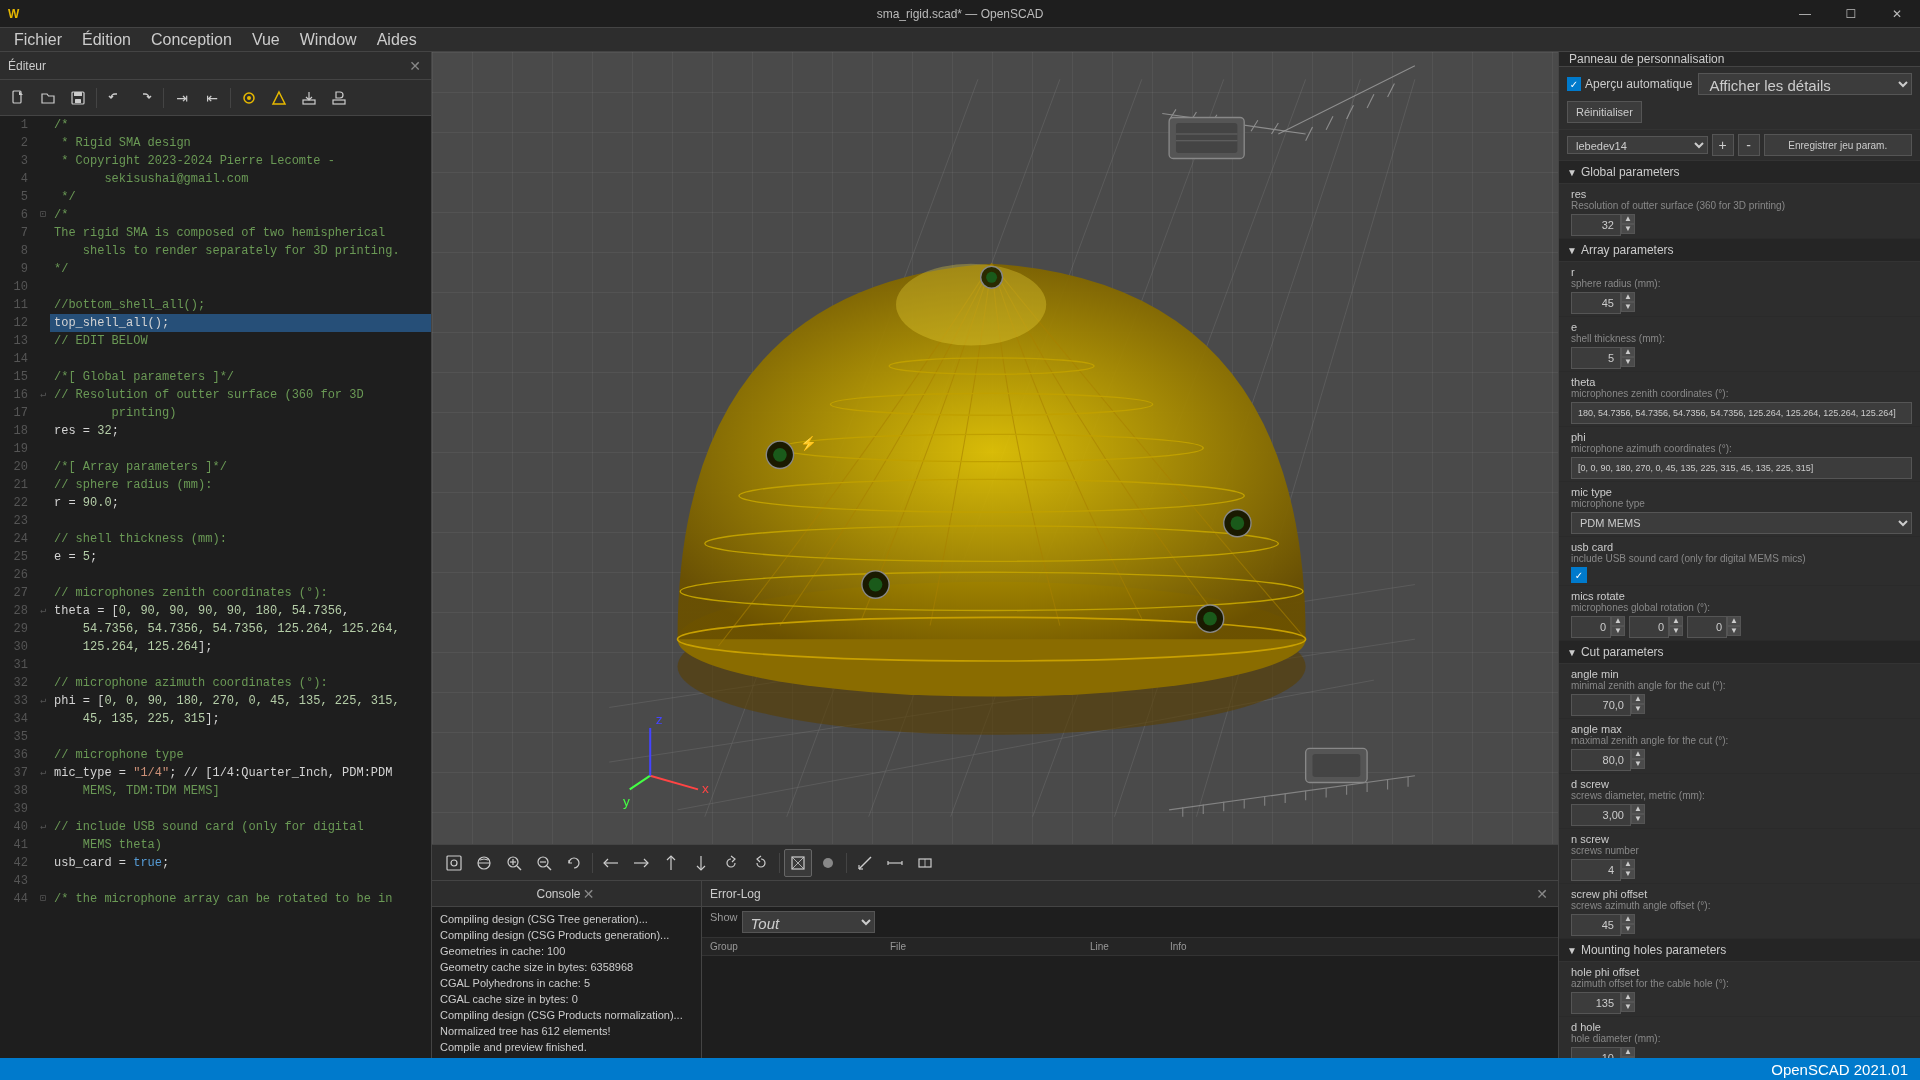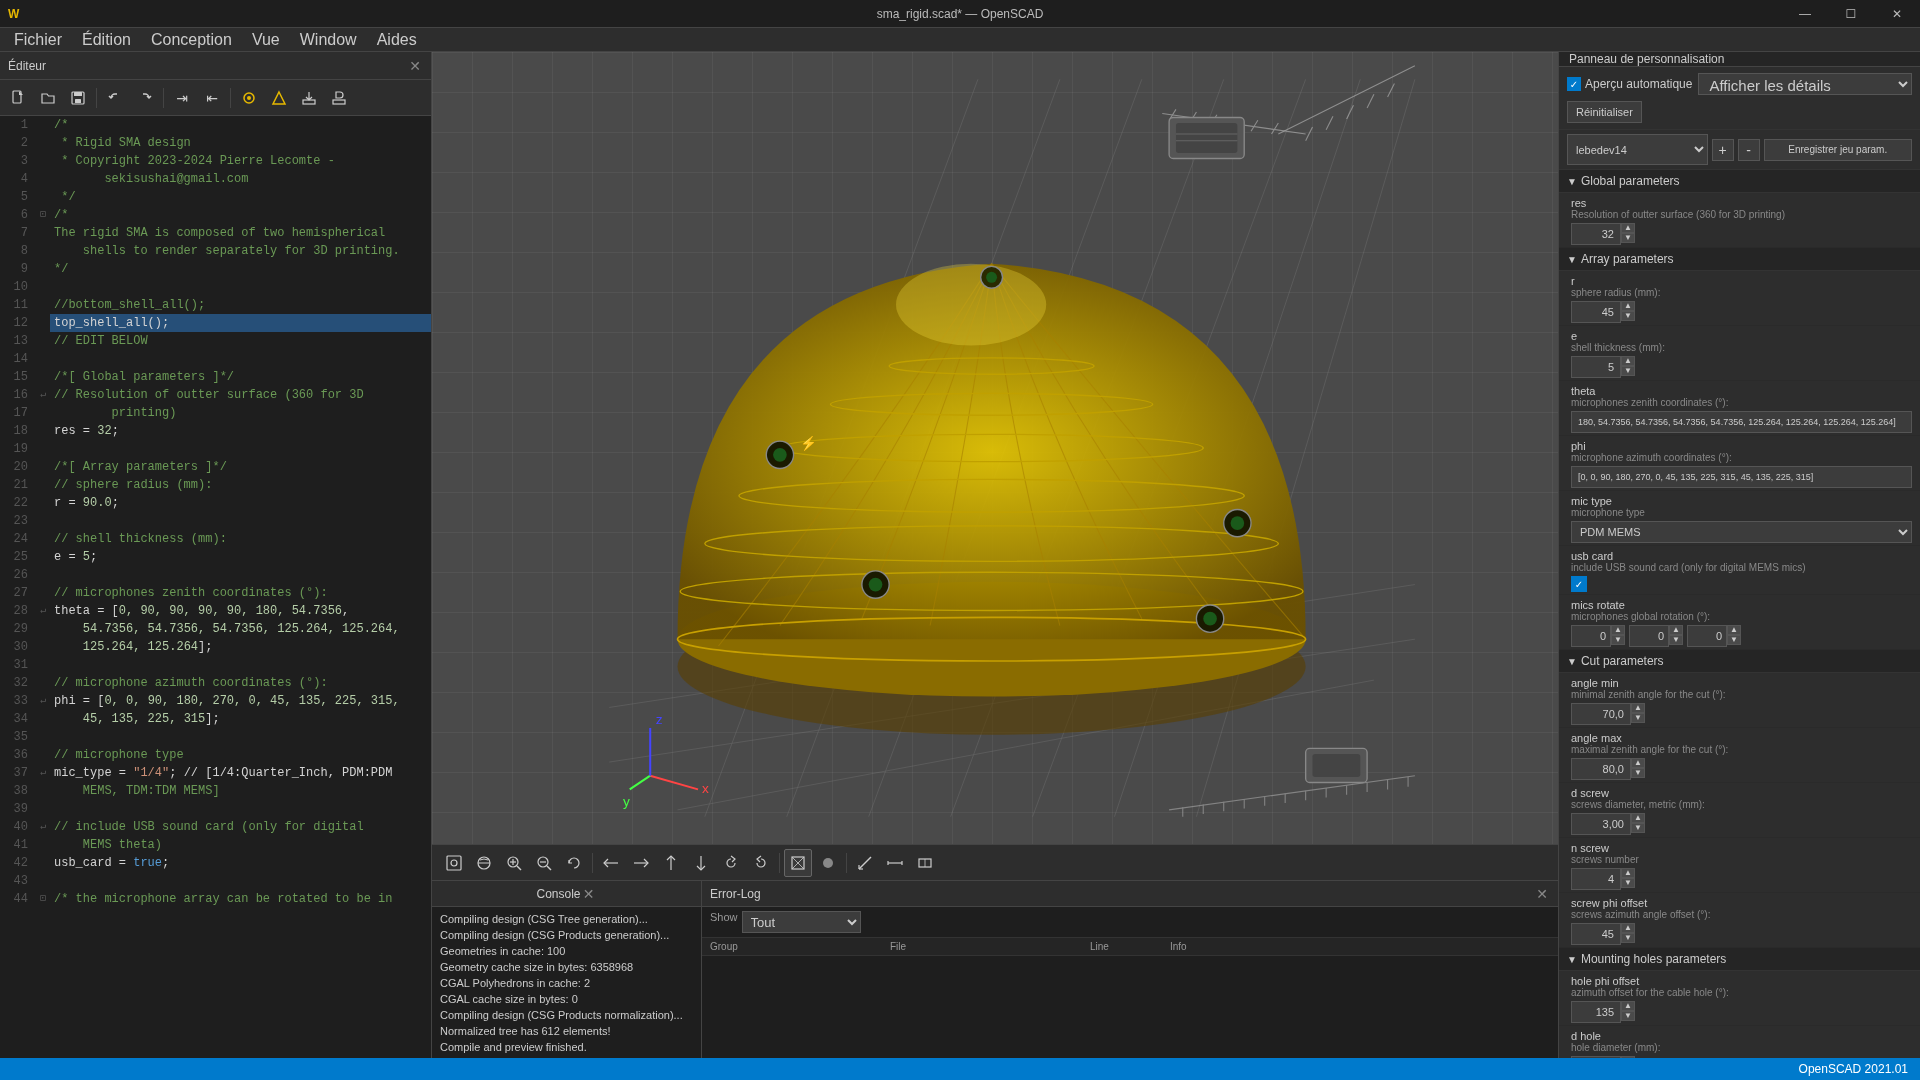--- a/index.html
+++ b/index.html
@@ -331,21 +331,21 @@
       padding: 4px 8px;
       border-bottom: 1px solid #333;
     }
     .profile-select {
       flex: 1;
       background: #3c3c3c;
       border: 1px solid #555;
       color: #ccc;
       padding: 2px 4px;
       font-size: 11px;
-      height: 31px;
+      height: 18px;
     }
     .profile-btn {
       width: 22px; height: 22px;
       background: #3c3c3c;
       border: 1px solid #555;
       color: #ccc;
       display: flex; align-items: center; justify-content: center;
       cursor: pointer; font-size: 14px;
     }
 
@@ -454,23 +454,24 @@
     .show-dropdown {
       display: flex;
       gap: 4px;
     }
     .show-label { font-size: 11px; color: #999; }
     .show-select {
       background: #3c3c3c;
       border: 1px solid #555;
       color: #ccc;
       padding: 2px 4px;
-      font-size: 13px;
+      font-size: 15px;
       height: 22px;
       min-width: 80px;
+      font-style: italic;
     }
 
     
     #dome-svg {
       position: absolute;
       top: 0; left: 0; right: 0; bottom: 0;
       width: 100%;
       height: 100%;
     }
 
@@ -1072,21 +1073,21 @@
       <div id="console-panel">
         <div id="console-titlebar">
           <span>Console</span>
           <span class="close-btn">✕</span>
         </div>
         <div id="console-content">
           <div>Compiling design (CSG Tree generation)...</div>
           <div>Compiling design (CSG Products generation)...</div>
           <div>Geometries in cache: 100</div>
           <div>Geometry cache size in bytes: 6358968</div>
-          <div>CGAL Polyhedrons in cache: 2</div>
+          <div>CGAL Polyhedrons in cache: 5</div>
           <div>CGAL cache size in bytes: 0</div>
           <div>Compiling design (CSG Products normalization)...</div>
           <div>Normalized tree has 612 elements!</div>
           <div>Compile and preview finished.</div>
           <div>Total rendering time: 0:00:00.199</div>
         </div>
         <div class="scrollbar-h">
           <div class="scrollbar-thumb" style="width:60%;"></div>
         </div>
       </div>
@@ -1380,14 +1381,14 @@
 
           </div>
         </div>
       </div>
     </div>
 
   </div>
 </div>
 
 <div style="position:fixed; bottom:0; left:0; right:0; height:22px; background:#007acc; display:flex; align-items:center; justify-content:flex-end; padding:0 12px;">
-  <span style="color:#fff; font-size:12px;">OpenSCAD 2021.01</span>
+  <span style="color:#fff; font-size:15px;">OpenSCAD 2021.01</span>
 </div>
 
 </body></html>

